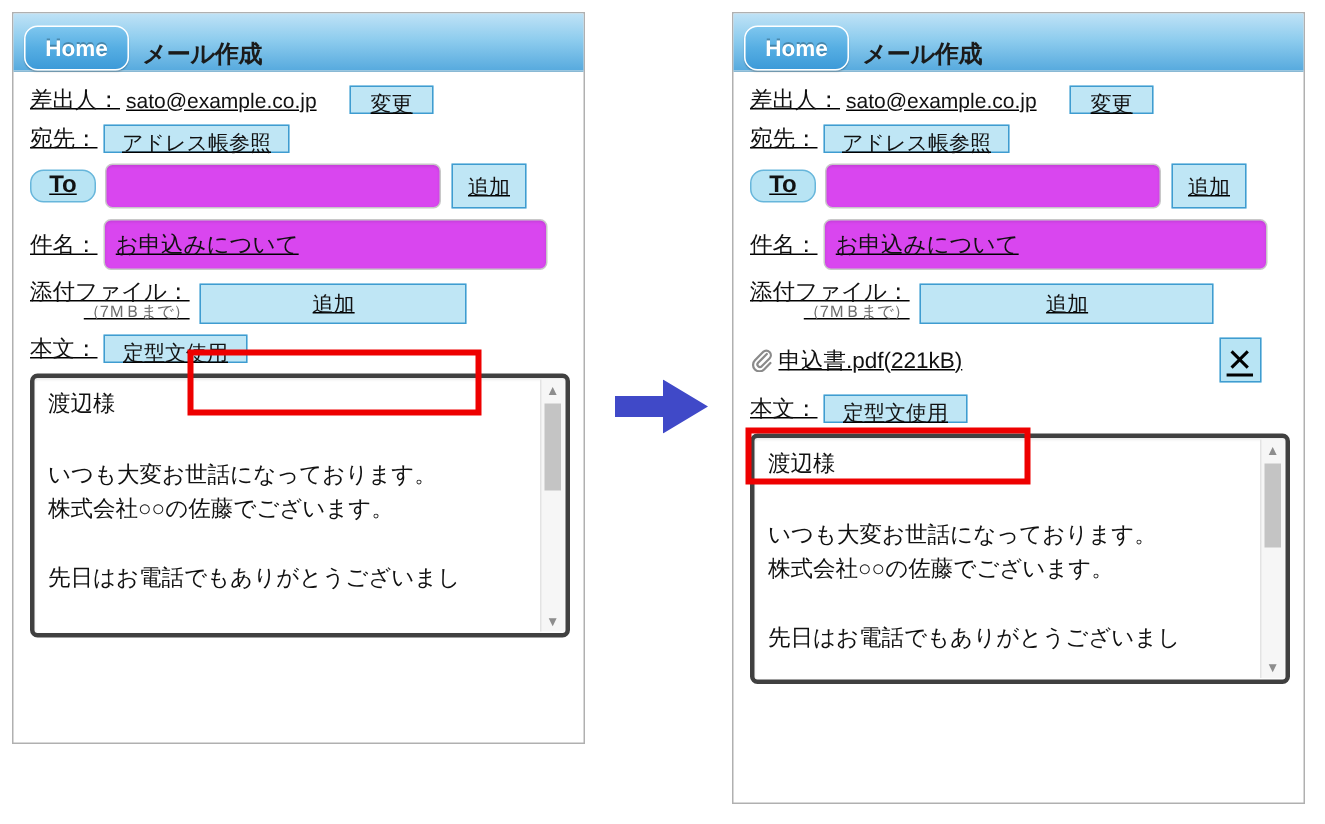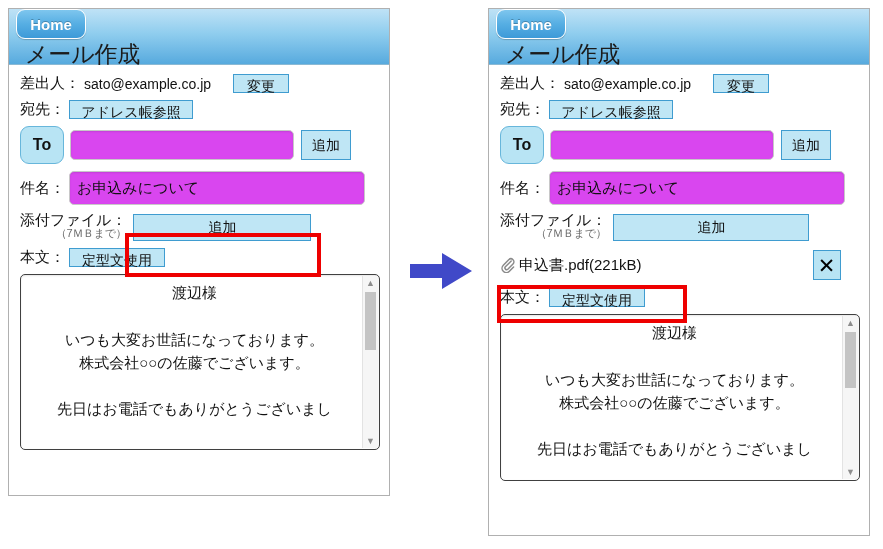--- a/index.html
+++ b/index.html
@@ -20,58 +20,58 @@
     position: absolute;
     background: #ffffff;
     border: 1px solid #b0b0b0;
     box-sizing: border-box;
   }
   #panel-before { left: 8px; top: 8px; width: 382px; height: 488px; }
   #panel-after  { left: 488px; top: 8px; width: 382px; height: 528px; }
 
   
   .app-header {
-    height: 56px;
+    height: 39px;
     background: linear-gradient(to bottom, #bfe2f6 0%, #8fcdee 45%, #57aade 100%);
     border-bottom: 1px solid #8ab9d4;
     display: flex;
-    align-items: flex-start;
+    align-items: flex-end;
     padding-left: 7px;
     box-sizing: border-box;
-    flex-direction: column;
   }
   .home-button {
     width: 70px;
     height: 30px;
     border-radius: 9px;
     background: linear-gradient(to bottom, #7ec6ee 0%, #56aee3 50%, #3d9ad8 100%);
     border: 1px solid #ffffff;
     box-shadow: 0 1px 1px rgba(0,0,0,0.22);
     color: #ffffff;
     font-size: 15px;
     font-weight: bold;
     display: flex;
     align-items: center;
     justify-content: center;
     text-shadow: 0 -1px 0 rgba(0,0,0,0.25);
     box-sizing: border-box;
     flex: none;
   }
   .app-title {
     margin-left: 9px;
-    font-size: 23px;
-    font-weight: normal;
+    font-size: 16px;
+    font-weight: bold;
     color: #1b1b1b;
     letter-spacing: -0.2px;
   }
 
   
   .form-body {
     padding: 7px 10px 0 11px;
     box-sizing: border-box;
+    text-decoration: underline;
   }
   .row {
     display: flex;
     align-items: center;
     margin-bottom: 7px;
   }
   .field-label {
     font-size: 15px;
     color: #111111;
     white-space: nowrap;
@@ -104,21 +104,21 @@
     color: #111111;
     padding: 0 7px;
     line-height: 28px;
     font-family: "Liberation Sans", "DejaVu Sans", sans-serif;
     outline: none;
   }
 
   
   .to-pill {
     width: 44px;
-    height: 38px;
+    height: 22px;
     border-radius: 9px;
     background: #b8e4f4;
     border: 1px solid #67b6db;
     color: #111111;
     font-size: 16px;
     font-weight: bold;
     display: flex;
     align-items: center;
     justify-content: center;
     box-sizing: border-box;
@@ -166,27 +166,26 @@
   .delete-btn .glyph {
     font-size: 21px;
     font-weight: bold;
     color: #000000;
     line-height: 1;
   }
 
   
   .body-area {
     position: relative;
-    border: 1px solid #404040;
+    border: 3px solid #404040;
     border-radius: 5px;
     background: #ffffff;
     box-shadow: inset 0 1px 2px rgba(0,0,0,0.10);
     box-sizing: border-box;
     overflow: hidden;
-    text-align: center;
   }
   .body-text {
     position: absolute;
     left: 9px; top: 6px; right: 20px;
     font-size: 15px;
     color: #111111;
     line-height: 1.55;
     white-space: pre-wrap;
   }
   .scrollbar {

